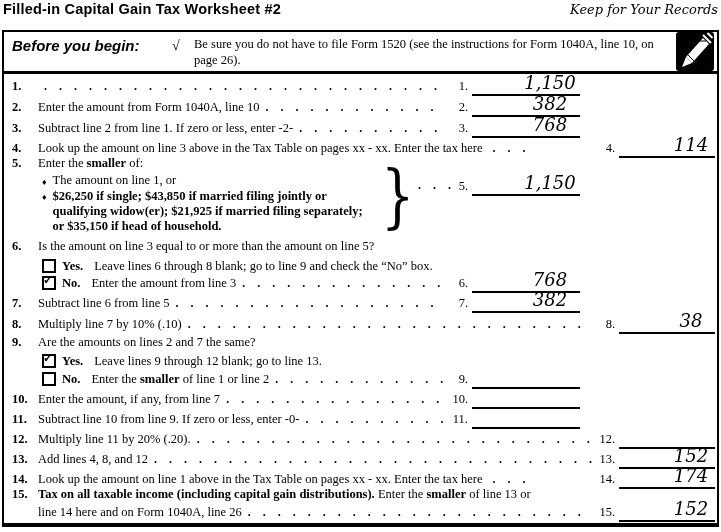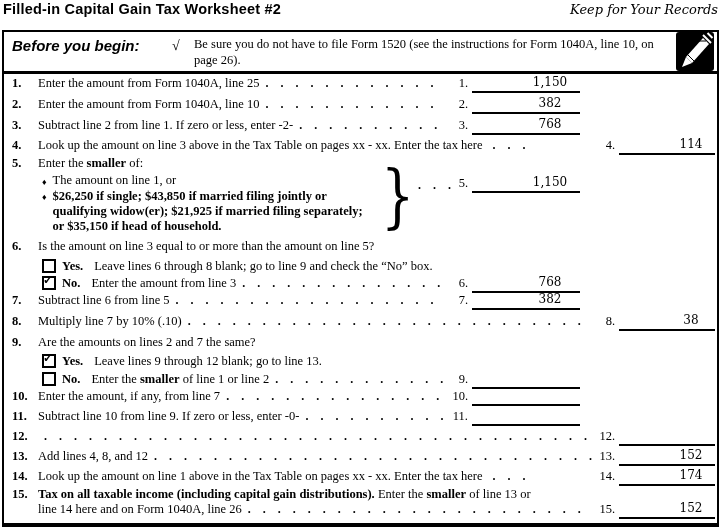--- a/index.html
+++ b/index.html
@@ -27,21 +27,21 @@
   .leader{flex:1 1 0;min-width:0;overflow:hidden;white-space:nowrap;letter-spacing:12px;margin-left:6px;margin-right:2px;font-weight:bold;font-size:12px;}
   .dots3{flex:none;margin-left:10px;letter-spacing:12px;font-weight:bold;font-size:12px;}
   .spacer{flex:1 1 0;}
   .indent{flex:none;width:26px;}
   
   .entry{flex:none;display:flex;align-items:baseline;}
   .entry .elabel{flex:none;width:20px;text-align:right;margin-right:4px;}
   .entry .eline{flex:none;width:108px;border-bottom:2px solid #000;text-align:center;}
   .entry.outer .eline{width:96px;}
   .entry.inner{margin-right:135px;}
-  .amount{font-family:"DejaVu Serif",serif;font-size:12px;display:inline-block;transform:translateY(-1px);margin-left:48px;}
+  .amount{font-family:"DejaVu Serif",serif;font-style:italic;font-size:18px;display:inline-block;transform:translateY(-1px);margin-left:48px;}
   .amount:empty::before{content:"\200B";}
   
   .cbrow{left:38px;}
   .cb{flex:none;width:10px;height:10px;border:2px solid #000;margin-right:6px;position:relative;top:3px;}
   .mark{position:absolute;left:-1px;top:-4px;font-size:12px;font-weight:bold;line-height:12px;}
   .cbl{font-weight:bold;flex:none;}
   .cbt{flex:none;margin-left:11px;white-space:nowrap;}
   
   .r5wrap{position:absolute;left:8px;right:2px;top:124px;height:82px;font-size:12.5px;line-height:15px;}
   .r5head{display:flex;align-items:baseline;}
@@ -75,21 +75,20 @@
         <polygon points="33,12 27,6 10,25 16,31" fill="#fff"></polygon>
         <polygon points="10,25 16,31 6,35" fill="#fff"></polygon>
         <line x1="12" y1="23" x2="18" y2="29" stroke="#000" stroke-width="1"></line>
         <line x1="30,9" y1="9" x2="30" y2="9" stroke="#000" stroke-width="1"></line>
       </svg>
     </span>
   </div>
 
   <div class="row" style="top:44px">
     <span class="num">1.</span>
-    <span class="txt">Enter the amount from Form 1040A, line 25</span>
     <span class="leader">............................................................</span>
     <span class="entry inner">
       <span class="elabel">1.</span>
       <span class="eline"><span class="amount">1,150</span></span>
     </span>
   </div>
 
   <div class="row" style="top:65px">
     <span class="num">2.</span>
     <span class="txt">Enter the amount from Form 1040A, line 10</span>
@@ -228,20 +227,21 @@
     <span class="txt">Subtract line 10 from line 9. If zero or less, enter -0-</span>
     <span class="leader">............................................................</span>
     <span class="entry inner">
       <span class="elabel">11.</span>
       <span class="eline"><span class="amount"></span></span>
     </span>
   </div>
 
   <div class="row" style="top:397px">
     <span class="num">12.</span>
+    <span class="txt">Multiply line 11 by 20% (.20).</span>
     <span class="leader">............................................................</span>
     <span class="entry outer">
       <span class="elabel">12.</span>
       <span class="eline"><span class="amount"></span></span>
     </span>
   </div>
 
   <div class="row" style="top:417px">
     <span class="num">13.</span>
     <span class="txt">Add lines 4, 8, and 12</span>

